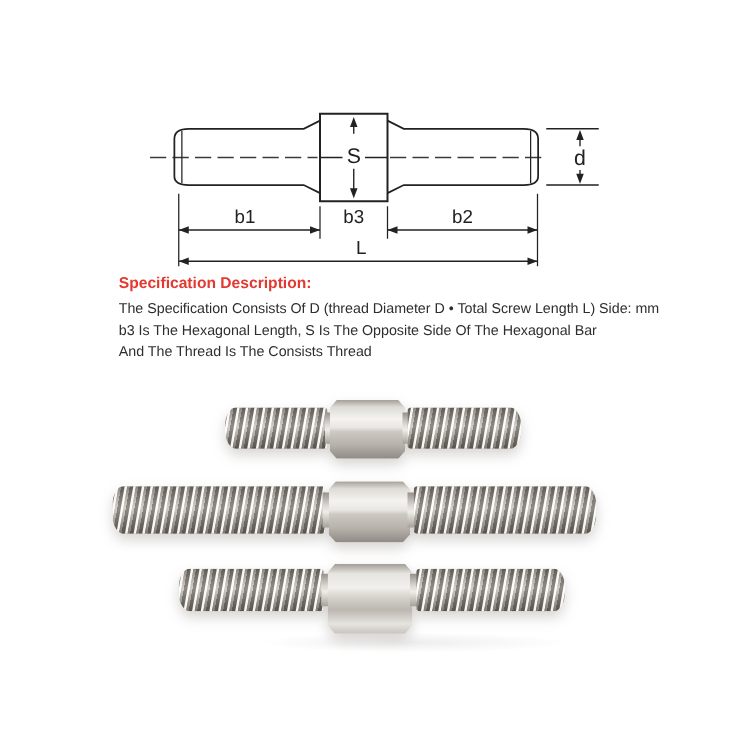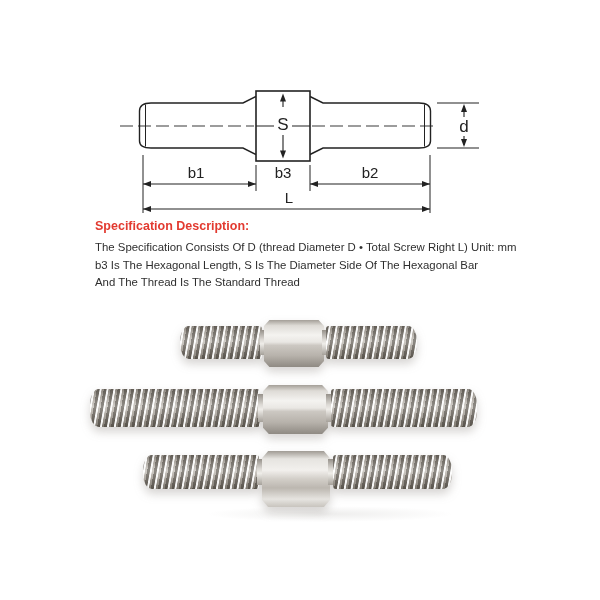--- a/index.html
+++ b/index.html
@@ -92,23 +92,23 @@
     <text class="dimtext" x="370" y="178" text-anchor="middle">b2</text>
 
     <path d="M143,209 H430" stroke="#222" stroke-width="1.1" fill="none"></path>
     <polygon fill="#222" points="143,209 151,206 151,212"></polygon>
     <polygon fill="#222" points="430,209 422,206 422,212"></polygon>
     <text class="dimtext" x="289" y="203" text-anchor="middle">L</text>
   </svg>
 
   <div id="spec">
     <div class="heading">Specification Description:</div>
-    <div class="line">The Specification Consists Of D (thread Diameter D • Total Screw Right L) Unit: mm</div>
-    <div class="line">b3 Is The Hexagonal Length, S Is The Diameter Side Of The Hexagonal Bar</div>
-    <div class="line">And The Thread Is The Standard Thread</div>
+    <div class="line">The Specification Consists Of D (thread Diameter D • Total Screw Length L) Side: mm</div>
+    <div class="line">b3 Is The Hexagonal Length, S Is The Opposite Side Of The Hexagonal Bar</div>
+    <div class="line">And The Thread Is The Consists Thread</div>
   </div>
 
   <div id="floor-shadow"></div>
 
   <div class="rod" style="left:180px;top:318px;width:237px;height:51px;">
     <div class="seg thread left-seg" style="left:0;top:8px;width:82px;height:33px;"></div>
     <div class="seg neck" style="left:80px;top:12px;width:6px;height:25px;"></div>
     <div class="seg hex" style="left:84px;top:2px;width:60px;height:47px;"></div>
     <div class="seg neck" style="left:142px;top:12px;width:6px;height:25px;"></div>
     <div class="seg thread right-seg" style="left:146px;top:8px;width:91px;height:33px;"></div>

